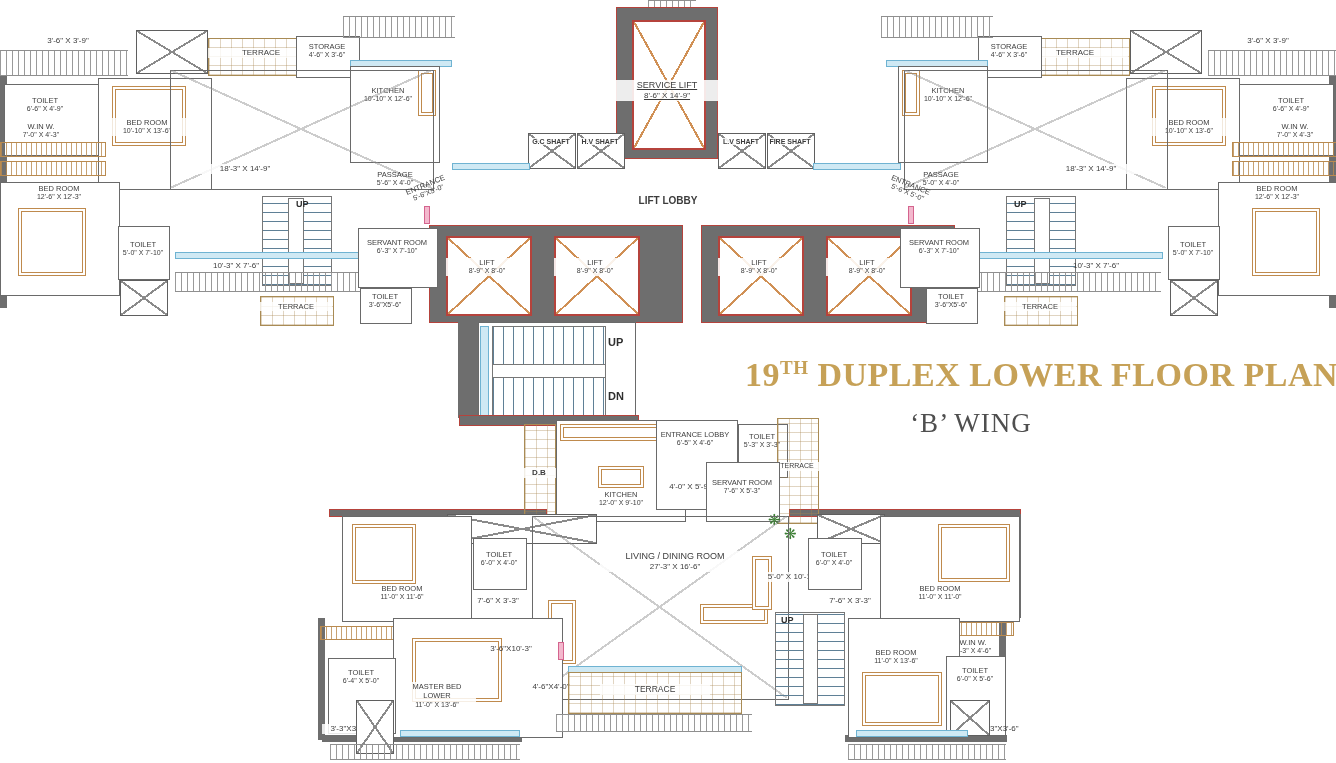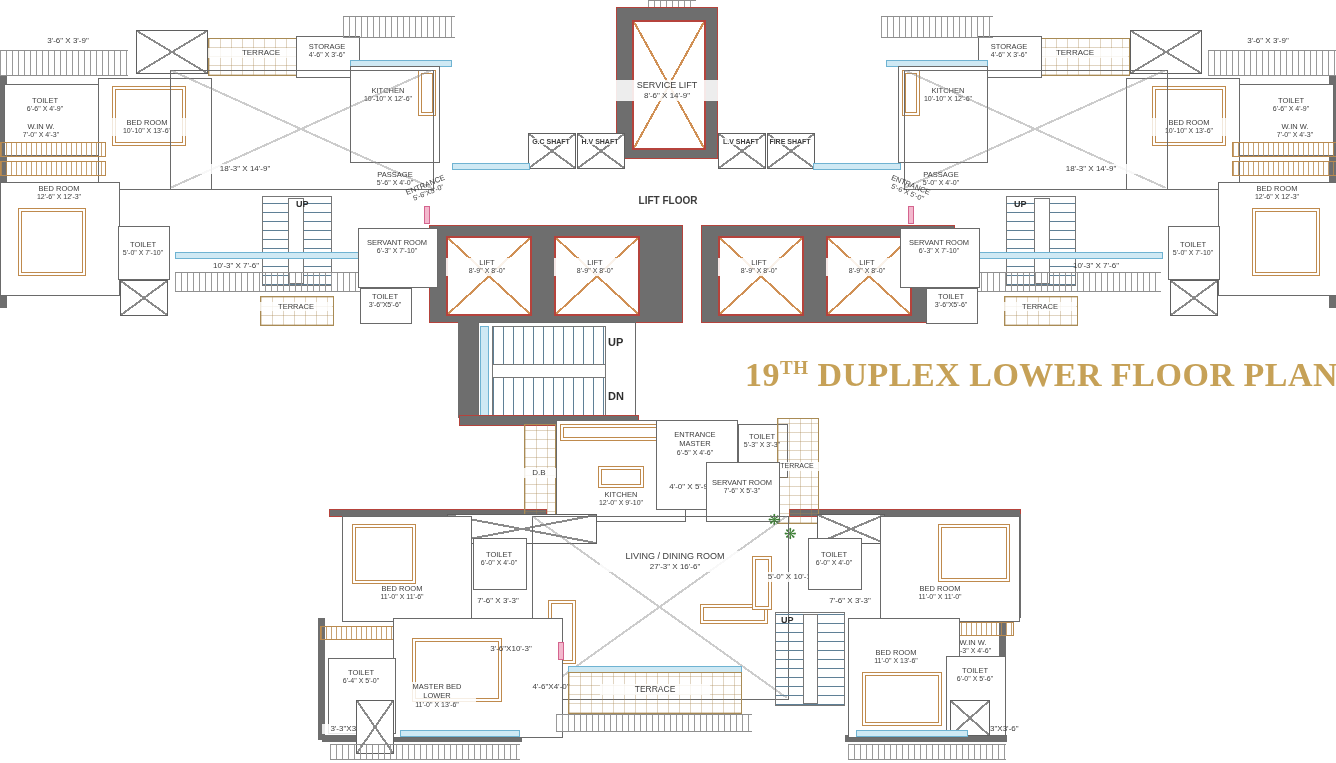--- a/index.html
+++ b/index.html
@@ -69,43 +69,44 @@
     font-family:"Liberation Serif",serif;font-size:27px;color:#4f4f4f;letter-spacing:1px;}
   .plant{position:absolute;color:#3a7d32;font-size:15px;line-height:1;}
   .rot-l{transform:rotate(-22deg);} .rot-r{transform:rotate(22deg);}
 </style>
 </head>
 <body>
 
 <div class="plan">
 
   <div class="title"><span>19</span><sup>TH</sup> <span>DUPLEX LOWER FLOOR PLAN</span></div>
+  <div class="wingt">‘B’ WING</div>
 
   <div class="comb" style="left:648px;top:0;width:48px;height:10px;"></div>
   <div class="wall" style="left:617px;top:8px;width:100px;height:150px;"></div>
   <div class="xo bordr" style="left:632px;top:20px;width:70px;height:126px;background-color:#fff;"></div>
-  <div class="lbl onx" style="left:607px;top:80px;width:120px;">
+  <div class="lbl onx" style="left:607px;top:80px;width:120px;text-decoration:underline;">
     <span class="nm">SERVICE LIFT</span>
     <span class="dm">8'-6" X 14'-9"</span>
   </div>
 
   <div class="xg bord" style="left:528px;top:133px;width:46px;height:34px;background-color:#fff;"></div>
   <div class="shaftlbl" style="left:528px;top:138px;width:46px;"><span>G.C SHAFT</span></div>
   <div class="xg bord" style="left:577px;top:133px;width:46px;height:34px;background-color:#fff;"></div>
   <div class="shaftlbl" style="left:577px;top:138px;width:46px;"><span>H.V SHAFT</span></div>
   <div class="xg bord" style="left:718px;top:133px;width:46px;height:34px;background-color:#fff;"></div>
   <div class="shaftlbl" style="left:718px;top:138px;width:46px;"><span>L.V SHAFT</span></div>
   <div class="xg bord" style="left:767px;top:133px;width:46px;height:34px;background-color:#fff;"></div>
   <div class="shaftlbl" style="left:767px;top:138px;width:46px;"><span>FIRE SHAFT</span></div>
 
   <div class="win" style="left:452px;top:163px;width:76px;height:5px;"></div>
   <div class="win" style="left:813px;top:163px;width:86px;height:5px;"></div>
 
   <div class="lbl" style="left:608px;top:195px;width:120px;">
-    <span class="nm" style="font-weight:bold;font-size:10px;">LIFT FLOOR</span>
+    <span class="nm" style="font-weight:bold;font-size:10px;">LIFT LOBBY</span>
   </div>
 
   <div class="wall" style="left:430px;top:226px;width:252px;height:96px;"></div>
   <div class="wall" style="left:702px;top:226px;width:252px;height:96px;"></div>
   <div class="xo bordr" style="left:446px;top:236px;width:82px;height:76px;background-color:#fff;"></div>
   <div class="lbl tiny onx" style="left:446px;top:258px;width:82px;">
     <span class="nm">LIFT</span>
       <span class="dm">8'-9" X 8'-0"</span>
   </div>
   <div class="xo bordr" style="left:554px;top:236px;width:82px;height:76px;background-color:#fff;"></div>
@@ -313,35 +314,35 @@
 
   <div class="wall" style="left:330px;top:510px;width:216px;height:6px;"></div>
   <div class="wall" style="left:790px;top:510px;width:230px;height:6px;"></div>
   <div class="wallg" style="left:318px;top:618px;width:7px;height:122px;"></div>
   <div class="wallg" style="left:1014px;top:514px;width:7px;height:104px;"></div>
   <div class="wallg" style="left:999px;top:618px;width:7px;height:120px;"></div>
   <div class="wallg" style="left:322px;top:735px;width:200px;height:7px;"></div>
   <div class="wallg" style="left:845px;top:735px;width:162px;height:7px;"></div>
 
   <div class="stone" style="left:524px;top:424px;width:30px;height:96px;"></div>
-  <div class="solo" style="left:522px;top:468px;width:34px;background:rgba(255,255,255,.85);">D.B</div>
+  <div class="solo" style="left:522px;top:468px;width:34px;background:rgba(255,255,255,.85);font-weight:bold;">D.B</div>
   <div class="room" style="left:556px;top:420px;width:128px;height:100px;"></div>
   <div class="furn" style="left:560px;top:424px;width:120px;height:15px;">
       <i></i>
     </div>
   <div class="furn" style="left:598px;top:466px;width:44px;height:20px;">
       <i></i>
     </div>
   <div class="lbl tiny" style="left:586px;top:490px;width:70px;">
     <span class="nm">KITCHEN</span>
       <span class="dm">12'-0" X 9'-10"</span>
   </div>
   <div class="room" style="left:656px;top:420px;width:80px;height:88px;"></div>
   <div class="lbl tiny" style="left:658px;top:430px;width:74px;">
-    <span class="nm">ENTRANCE MASTER</span>
+    <span class="nm">ENTRANCE LOBBY</span>
       <span class="dm">6'-5" X 4'-6"</span>
   </div>
   <div class="room" style="left:738px;top:424px;width:48px;height:52px;"></div>
   <div class="lbl tiny" style="left:738px;top:432px;width:48px;">
     <span class="nm">TOILET</span>
       <span class="dm">5'-3" X 3'-3"</span>
   </div>
   <div class="stone" style="left:777px;top:418px;width:40px;height:104px;"></div>
   <div class="lbl" style="left:771px;top:462px;width:52px;">
     <span class="nm" style="font-size:7px;background:rgba(255,255,255,.85);">TERRACE</span>

